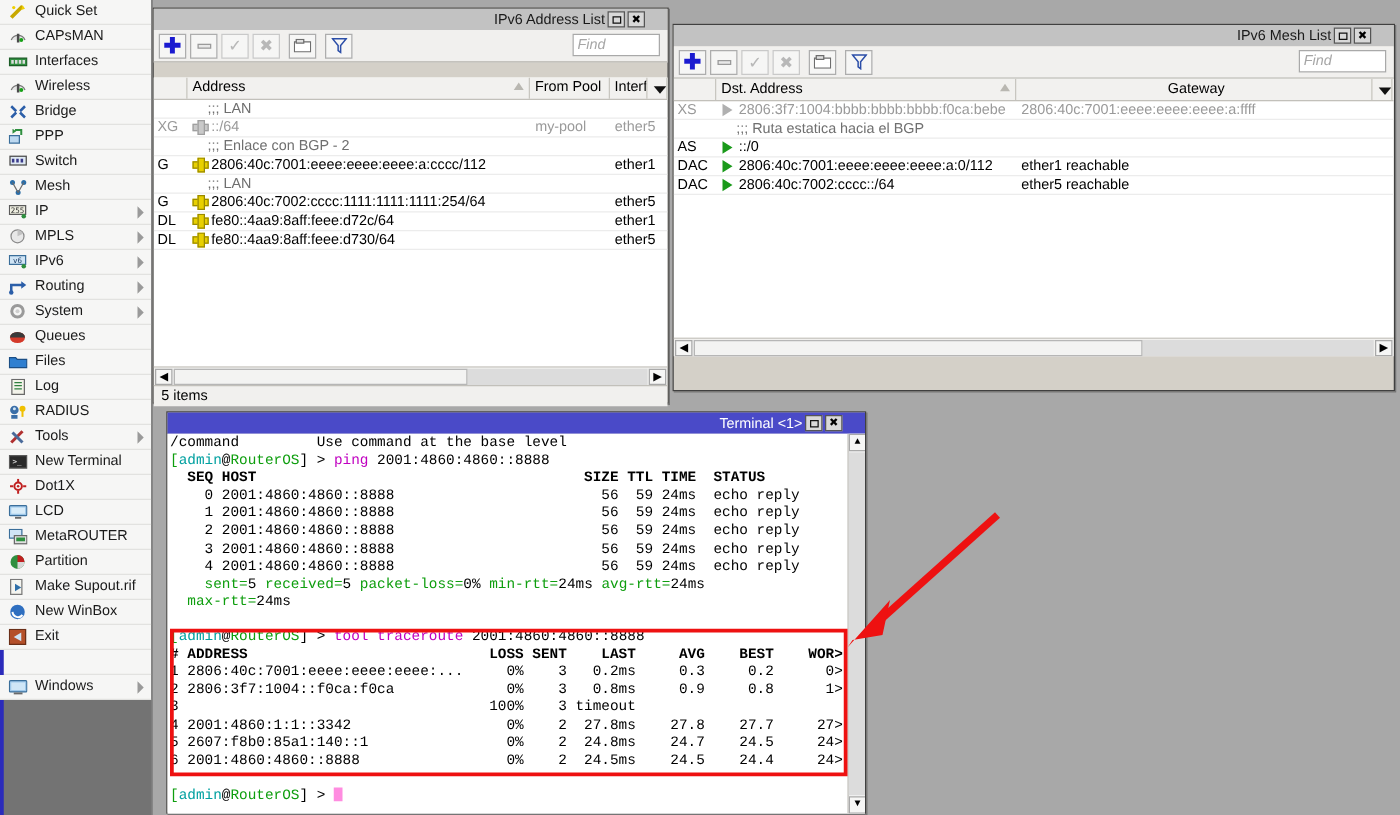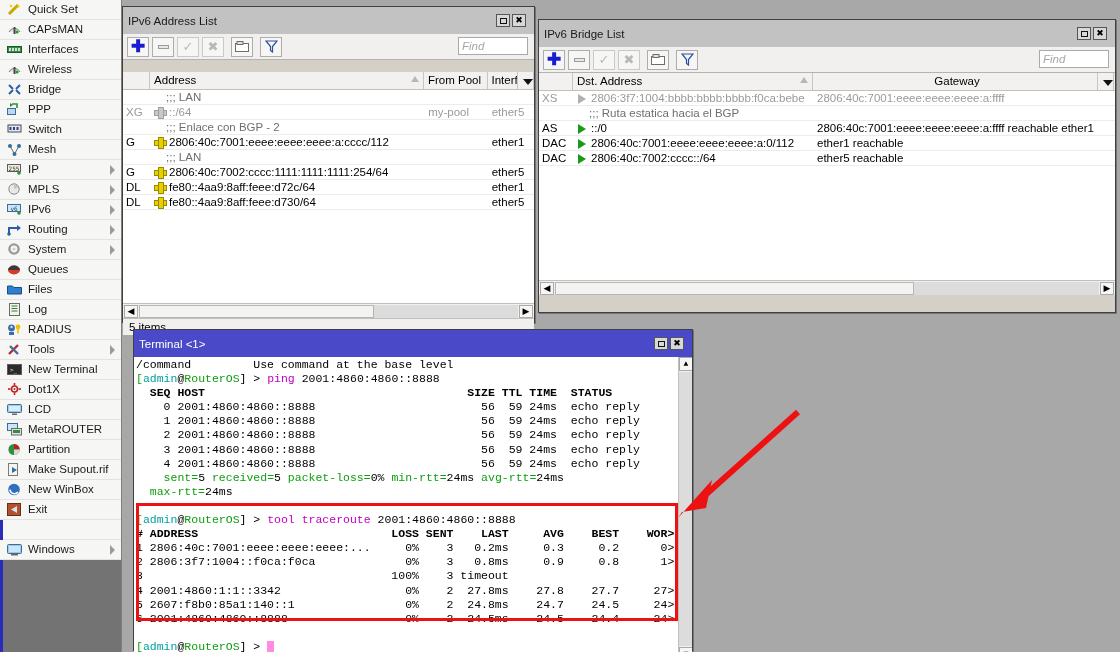--- a/index.html
+++ b/index.html
@@ -59,25 +59,26 @@
   .menu-gap { height: 20px; background: #f6f6f5; border-bottom:1px solid #e2e2e0;}
 
   
   .win {
     position: absolute;
     background: #d4d0c8;
     border: 1px solid #404040;
     box-shadow: 1px 1px 0 rgba(0,0,0,0.30);
   }
   .win-title {
-    height: 27px;
+    height: 17px;
     display: flex; align-items: center;
-    padding: 0 8px 0 5px;
+    padding: 0 18px 0 5px;
     font-size: 11.5px;
     user-select: none;
+    text-align: right;
   }
   .win-title.inactive { background: #c2c2c2; color: #1a1a1a; }
   .win-title.active   { background: #4a4ac8; color: #ffffff; }
   .win-title .wt-text { flex: 1; white-space: nowrap; overflow: hidden; }
   .wbtn {
     width: 14px; height: 13px;
     margin-left: 2px;
     border: 1px solid #555;
     background: #d8d8d8;
     display: flex; align-items: center; justify-content: center;
@@ -641,21 +642,21 @@
       <span class="hs-track">
           <span class="hs-thumb" style="width:62%;"></span>
         </span>
       <span class="hs-arrow">▶</span>
     </div>
     <div class="statusbar">5 items</div>
   </div>
 
   <div class="win" id="win-route" style="left:538px; top:19px; width:578px; height:294px;">
     <div class="win-title inactive">
-      <span class="wt-text">IPv6 Bridge List</span>
+      <span class="wt-text">IPv6 Mesh List</span>
       <span class="wbtn">
           <span class="sq"></span>
         </span>
       <span class="wbtn">✖</span>
     </div>
 
     <div class="win-toolbar">
       <span class="tbtn">
           <span class="plus-g">✚</span>
         </span>
@@ -702,21 +703,20 @@
             <div class="td" style="width:290px;">2806:40c:7001:eeee:eeee:eeee:a:ffff</div>
           </div>
           <div class="tr comment">
             <div class="td flag" style="width:34px;"></div>
             <div class="td" style="width:240px;"><span style="padding-left:12px;">;;; Ruta estatica hacia el BGP</span></div>
             <div class="td" style="width:290px;"></div>
           </div>
           <div class="tr">
             <div class="td flag" style="width:34px;">AS</div>
             <div class="td" style="width:240px;"><span class="route-icon"></span>::/0</div>
-            <div class="td" style="width:290px;">2806:40c:7001:eeee:eeee:eeee:a:ffff reachable ether1</div>
           </div>
           <div class="tr">
             <div class="td flag" style="width:34px;">DAC</div>
             <div class="td" style="width:240px;"><span class="route-icon"></span>2806:40c:7001:eeee:eeee:eeee:a:0/112</div>
             <div class="td" style="width:290px;">ether1 reachable</div>
           </div>
           <div class="tr">
             <div class="td flag" style="width:34px;">DAC</div>
             <div class="td" style="width:240px;"><span class="route-icon"></span>2806:40c:7002:cccc::/64</div>
             <div class="td" style="width:290px;">ether5 reachable</div>

